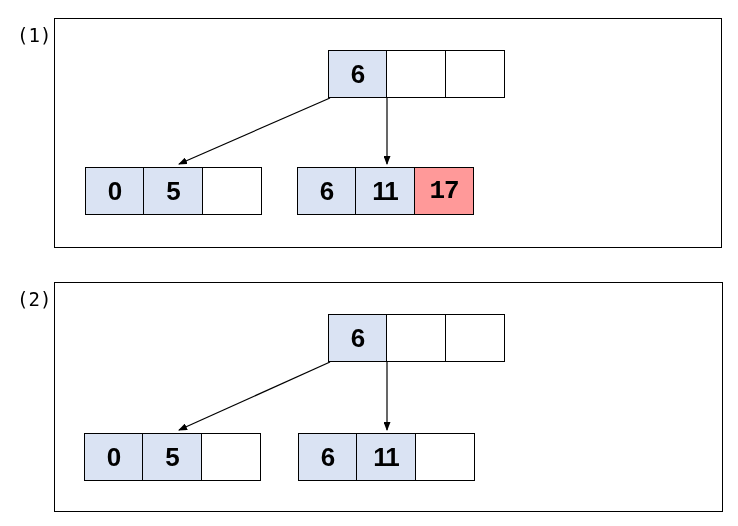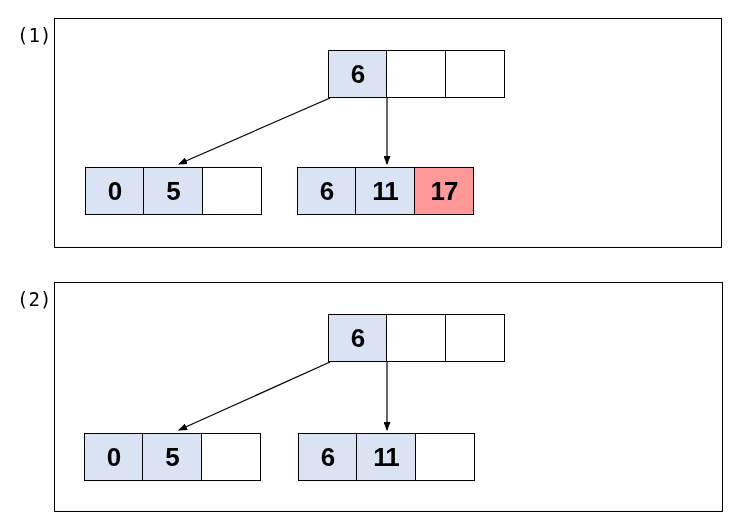--- a/index.html
+++ b/index.html
@@ -45,21 +45,21 @@
     display: flex;
     align-items: center;
     justify-content: center;
     font-size: 26px;
     font-weight: bold;
     letter-spacing: -1px;
     color: #000000;
   }
   .cell + .cell { border-left: none; }
   .fill-blue { background: #dae3f3; }
-  .fill-red  { background: #ff9999; }
+  .fill-red  { background: #ff9999; font-family: Liberation Mono, monospace; }
   
   .node.p1-root  { left: 328px; top: 50px;  }
   .node.p1-left  { left: 85px;  top: 167px; }
   .node.p1-right { left: 297px; top: 167px; }
   
   .node.p2-root  { left: 328px; top: 314px; }
   .node.p2-left  { left: 84px;  top: 433px; }
   .node.p2-right { left: 298px; top: 433px; }
   .edges-overlay {
     position: absolute;

